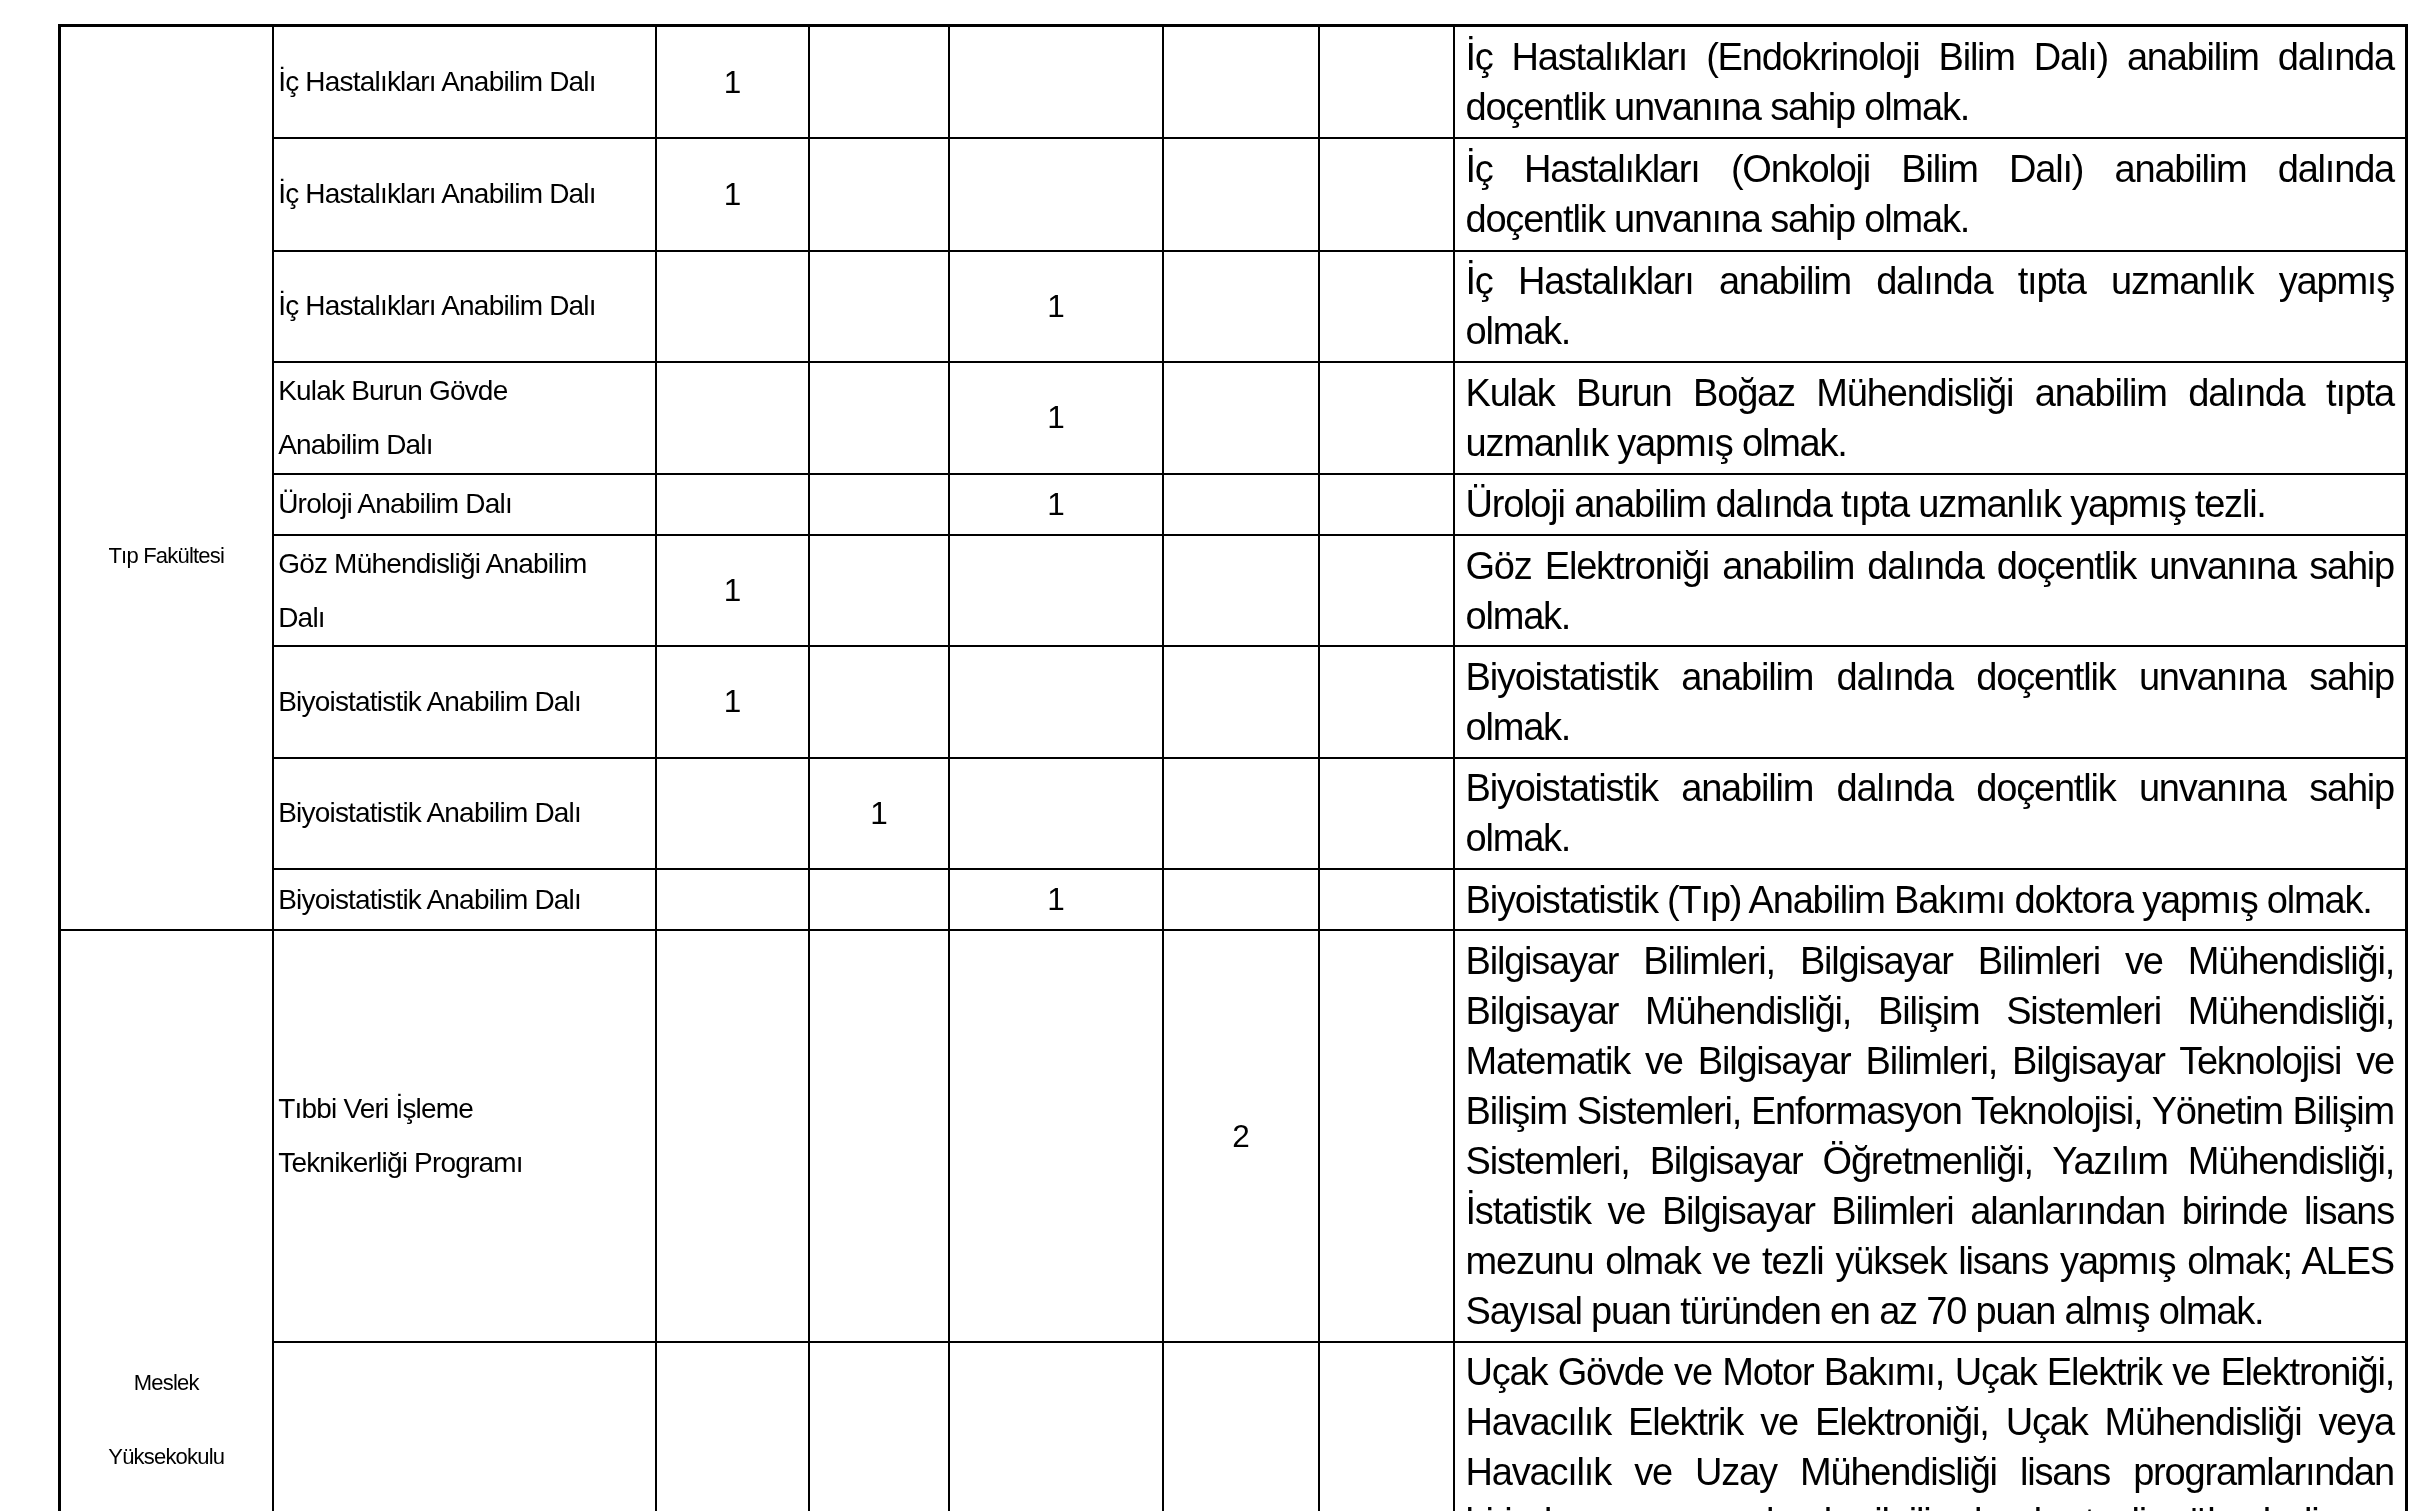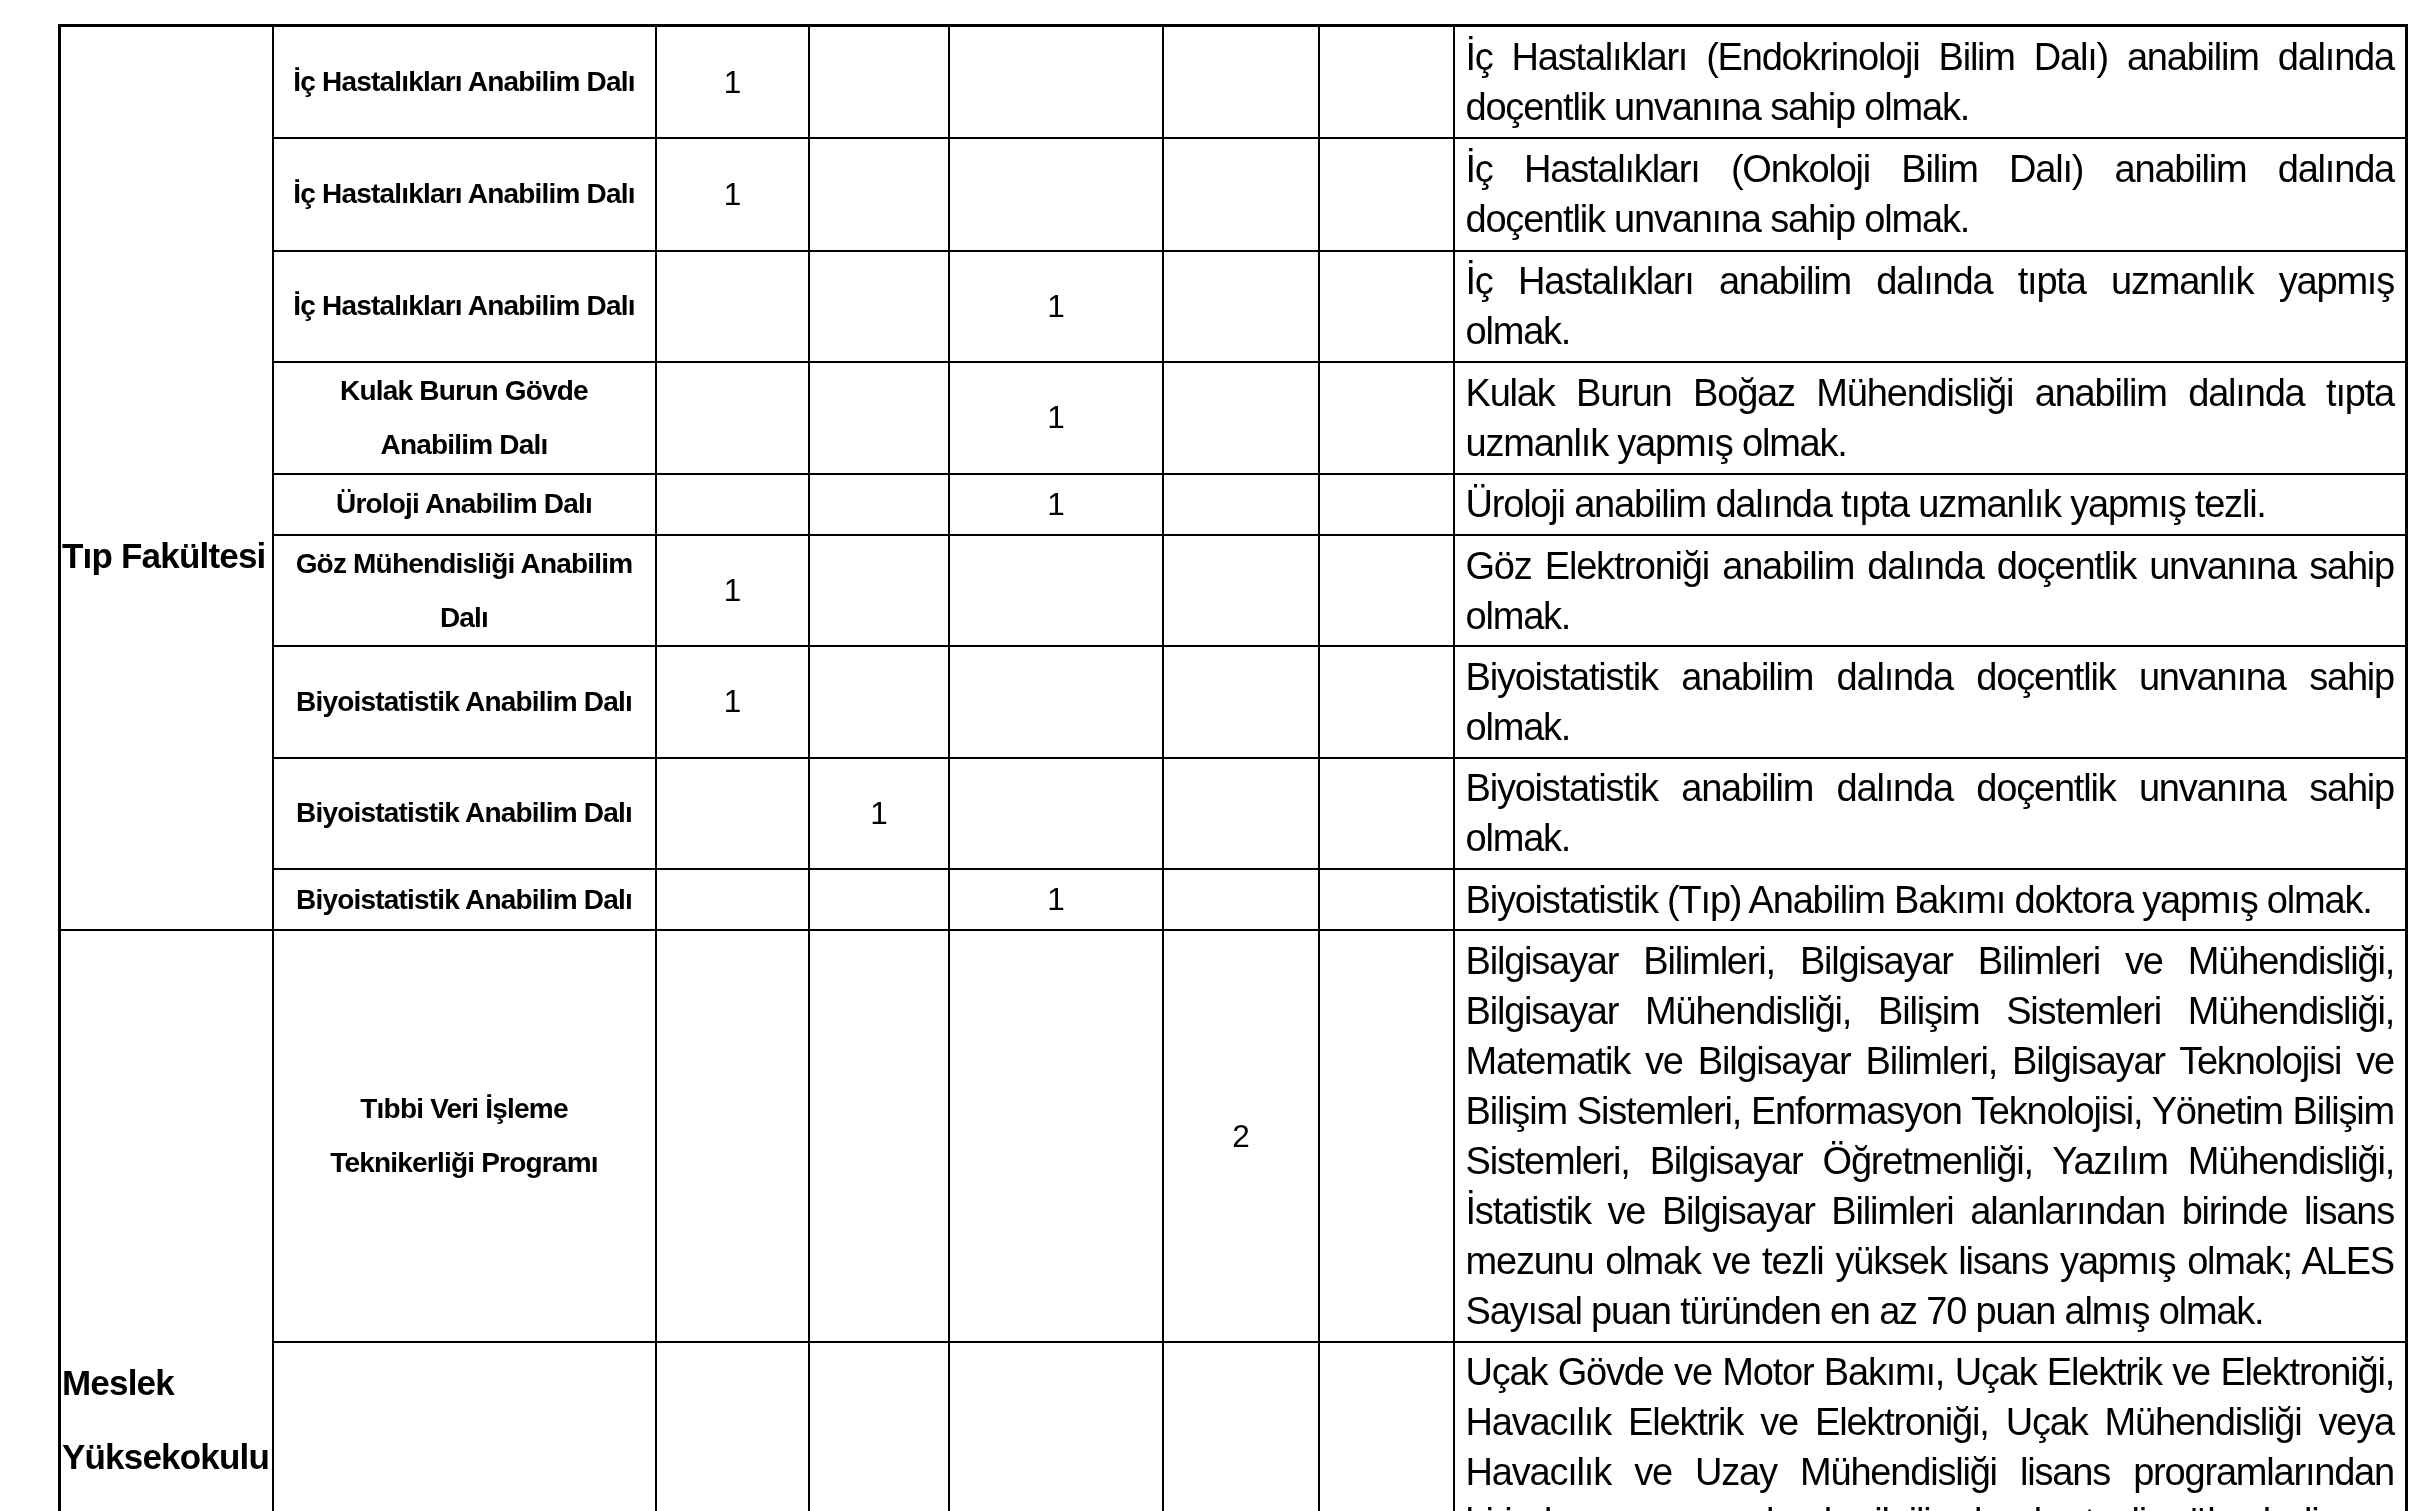--- a/index.html
+++ b/index.html
@@ -22,38 +22,36 @@
     width: 2346px;
     border-collapse: collapse;
     table-layout: fixed;
     border: 3.9px solid #000000;
   }
   table.vacancy-table td {
     border: 2.4px solid #000000;
     overflow: hidden;
   }
   td.fac {
-    text-align: left;
+    text-align: center;
     vertical-align: middle;
-    font-size: 35px;
+    font-size: 22px;
     line-height: 74px;
     letter-spacing: -0.8px;
     white-space: pre-line;
     padding-top: 157px;
-    font-weight: bold;
   }
   td.dept {
-    text-align: center;
+    text-align: left;
     vertical-align: middle;
     font-size: 28px;
     line-height: 54px;
     letter-spacing: -0.8px;
     white-space: pre-line;
     padding: 0 4.7px;
-    font-weight: bold;
   }
   td.num {
     text-align: center;
     vertical-align: middle;
     font-size: 31.5px;
     letter-spacing: -0.8px;
   }
   td.req {
     text-align: justify;
     vertical-align: middle;

